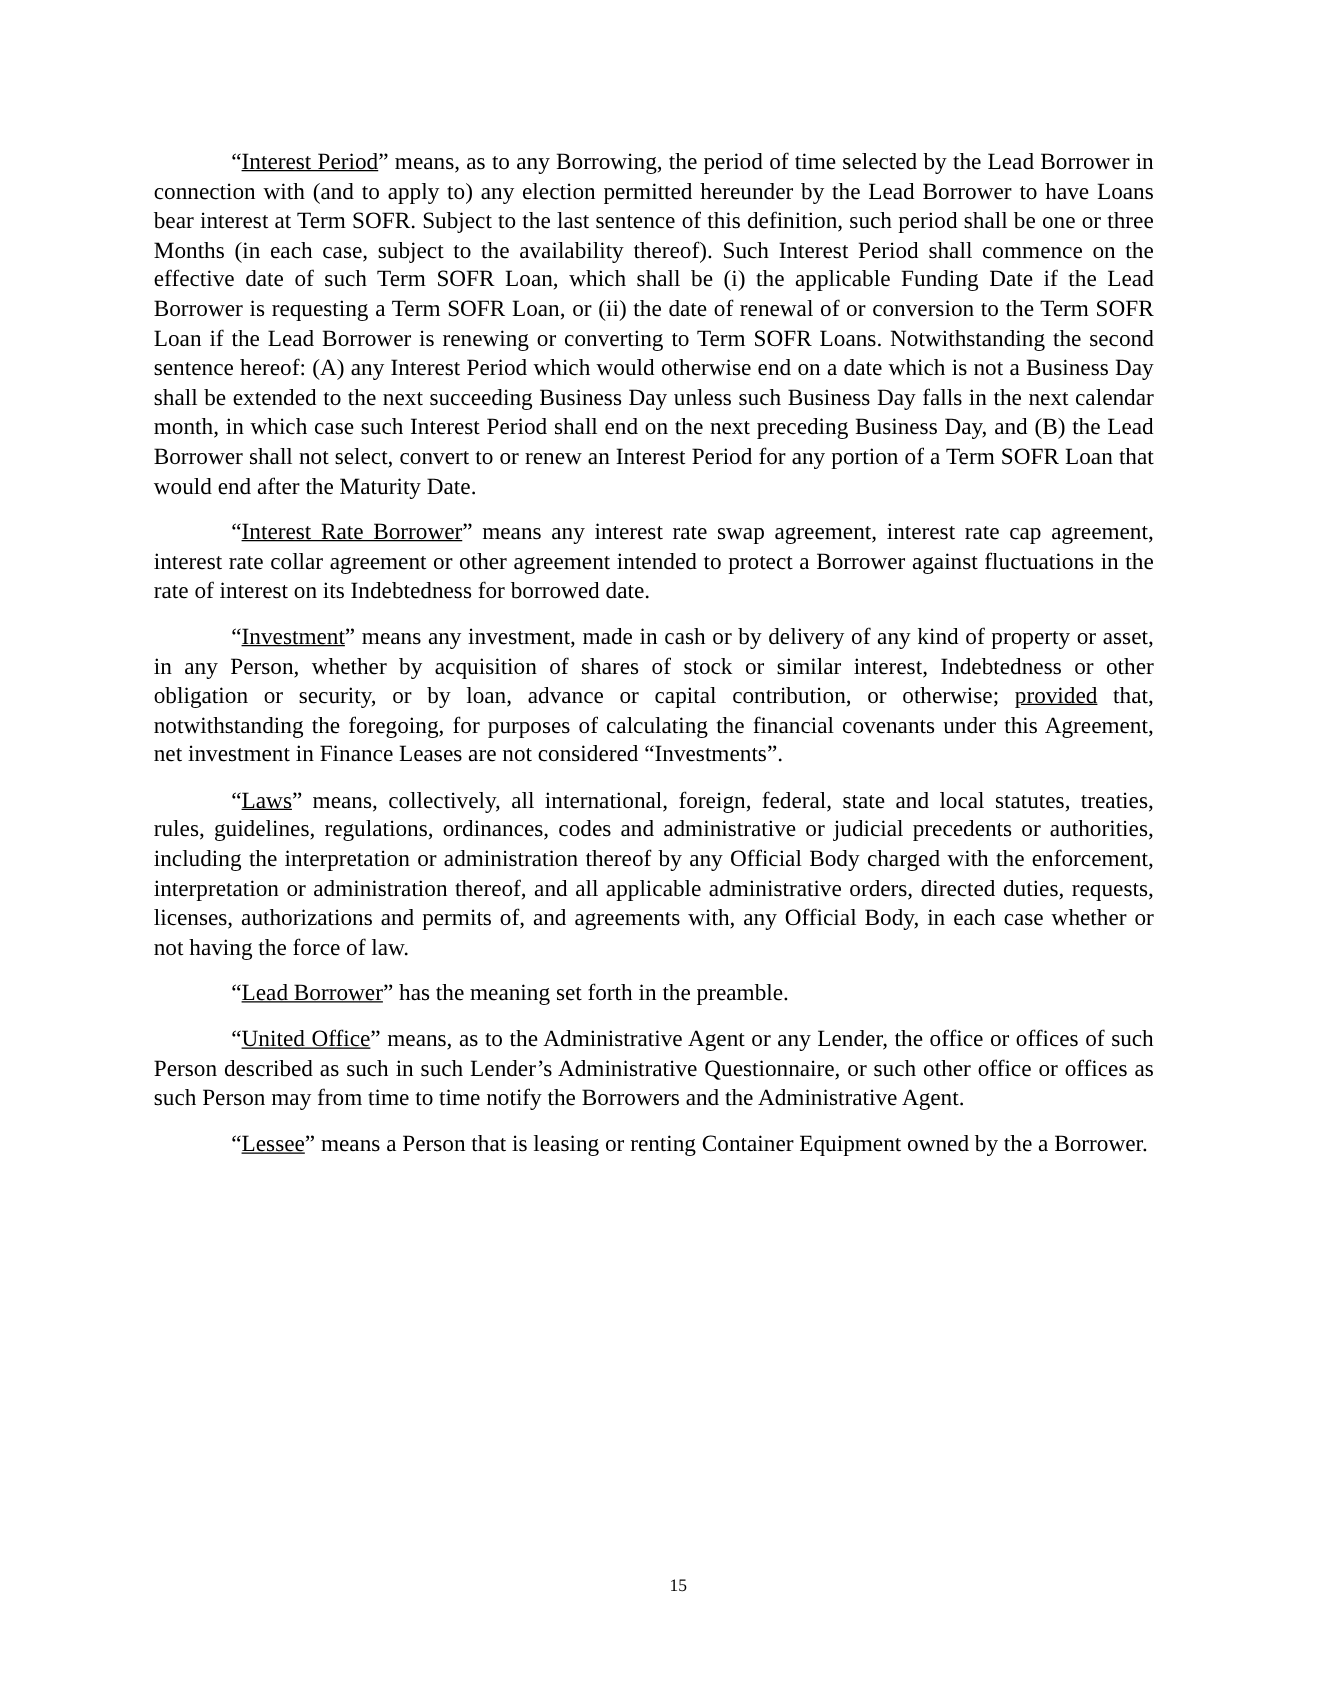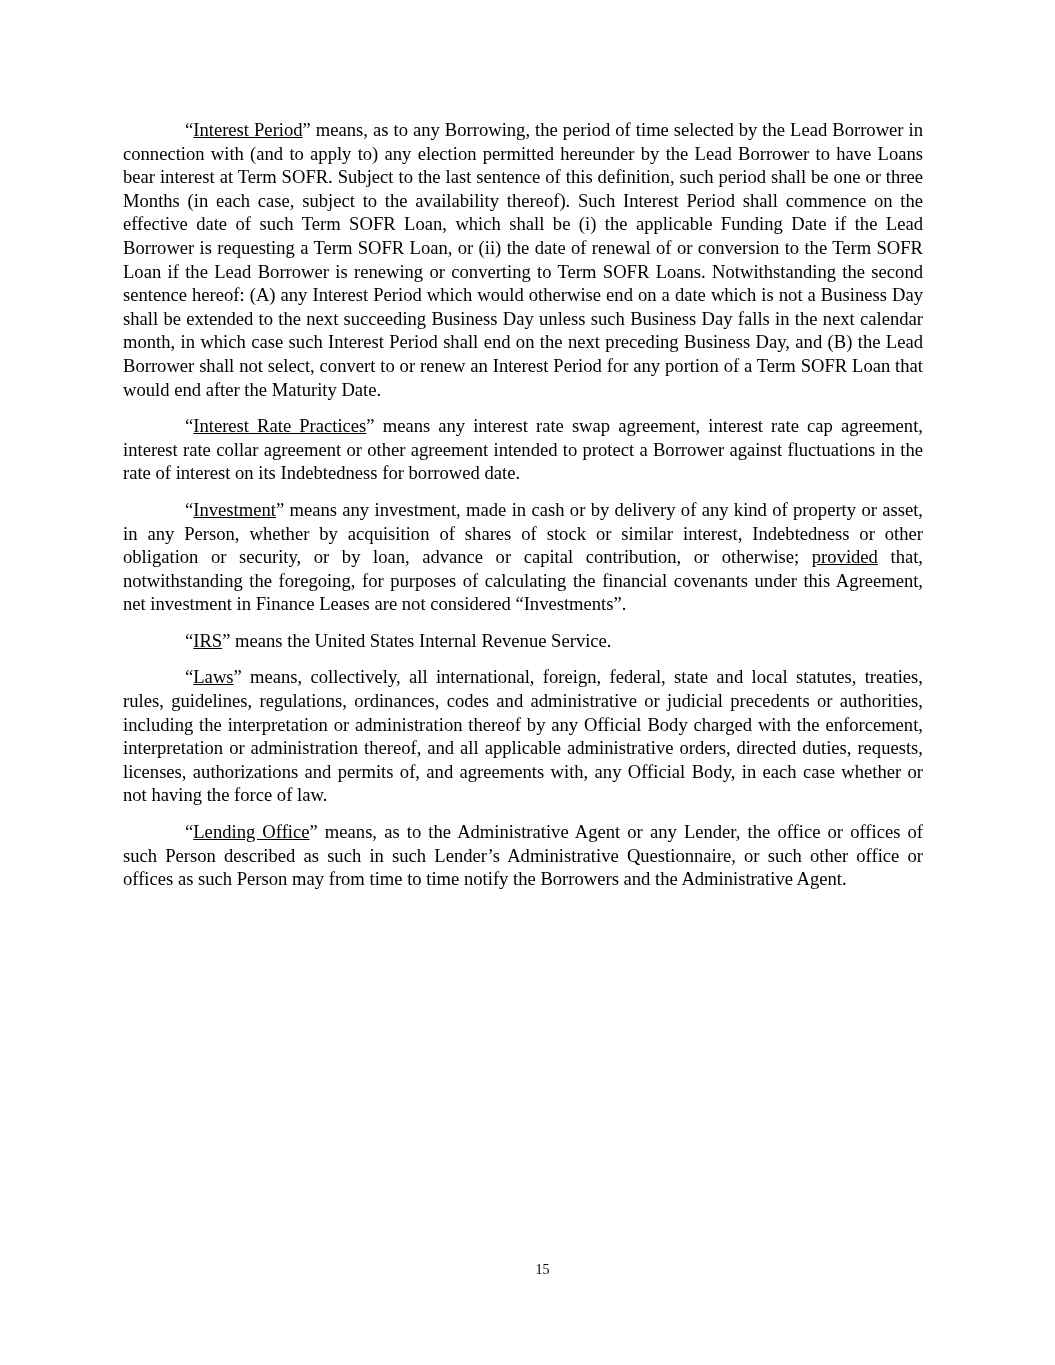--- a/index.html
+++ b/index.html
@@ -47,20 +47,21 @@
     font-size: 14px;
     padding-left: 15px;
   }
 </style>
 </head>
 <body>
 
 <div class="page">
   <div class="content" id="body-container">
       <p class="para"><span>“</span><span class="u">Interest Period</span><span>” means, as to any Borrowing, the period of time selected by the Lead Borrower in connection with (and to apply to) any election permitted hereunder by the Lead Borrower to have Loans bear interest at Term SOFR.  Subject to the last sentence of this definition, such period shall be one or three Months (in each case, subject to the availability thereof).  Such Interest Period shall commence on the effective date of such Term SOFR Loan, which shall be (i) the applicable Funding Date if the Lead Borrower is requesting a Term SOFR Loan, or (ii) the date of renewal of or conversion to the Term SOFR Loan if the Lead Borrower is renewing or converting to Term SOFR Loans.  Notwithstanding the second sentence hereof: (A) any Interest Period which would otherwise end on a date which is not a Business Day shall be extended to the next succeeding Business Day unless such Business Day falls in the next calendar month, in which case such Interest Period shall end on the next preceding Business Day, and (B) the Lead Borrower shall not select, convert to or renew an Interest Period for any portion of a Term SOFR Loan that would end after the Maturity Date.</span></p>
-      <p class="para"><span>“</span><span class="u">Interest Rate Practices</span><span>” means any interest rate swap agreement, interest rate cap agreement, interest rate collar agreement or other agreement intended to protect a Borrower against fluctuations in the rate of interest on its Indebtedness for borrowed date.</span></p>
+      <p class="para"><span>“</span><span class="u">Interest Rate Borrower</span><span>” means any interest rate swap agreement, interest rate cap agreement, interest rate collar agreement or other agreement intended to protect a Borrower against fluctuations in the rate of interest on its Indebtedness for borrowed date.</span></p>
       <p class="para"><span>“</span><span class="u">Investment</span><span>” means any investment, made in cash or by delivery of any kind of property or asset, in any Person, whether by acquisition of shares of stock or similar interest, Indebtedness or other obligation or security, or by loan, advance or capital contribution, or otherwise; </span><span class="u">provided</span><span> that, notwithstanding the foregoing, for purposes of calculating the financial covenants under this Agreement, net investment in Finance Leases are not considered “Investments”.</span></p>
-      <p class="para"><span>“</span><span class="u">IRS</span><span>” means the United States Internal Revenue Service.</span></p>
       <p class="para"><span>“</span><span class="u">Laws</span><span>” means, collectively, all international, foreign, federal, state and local statutes, treaties, rules, guidelines, regulations, ordinances, codes and administrative or judicial precedents or authorities, including the interpretation or administration thereof by any Official Body charged with the enforcement, interpretation or administration thereof, and all applicable administrative orders, directed duties, requests, licenses, authorizations and permits of, and agreements with, any Official Body, in each case whether or not having the force of law.</span></p>
-      <p class="para"><span>“</span><span class="u">Lending Office</span><span>” means, as to the Administrative Agent or any Lender, the office or offices of such Person described as such in such Lender’s Administrative Questionnaire, or such other office or offices as such Person may from time to time notify the Borrowers and the Administrative Agent.</span></p>
+      <p class="para"><span>“</span><span class="u">Lead Borrower</span><span>” has the meaning set forth in the preamble.</span></p>
+      <p class="para"><span>“</span><span class="u">United Office</span><span>” means, as to the Administrative Agent or any Lender, the office or offices of such Person described as such in such Lender’s Administrative Questionnaire, or such other office or offices as such Person may from time to time notify the Borrowers and the Administrative Agent.</span></p>
+      <p class="para"><span>“</span><span class="u">Lessee</span><span>” means a Person that is leasing or renting Container Equipment owned by the a Borrower.</span></p>
     </div>
   <div class="footer">15</div>
 </div>
 
 </body></html>

